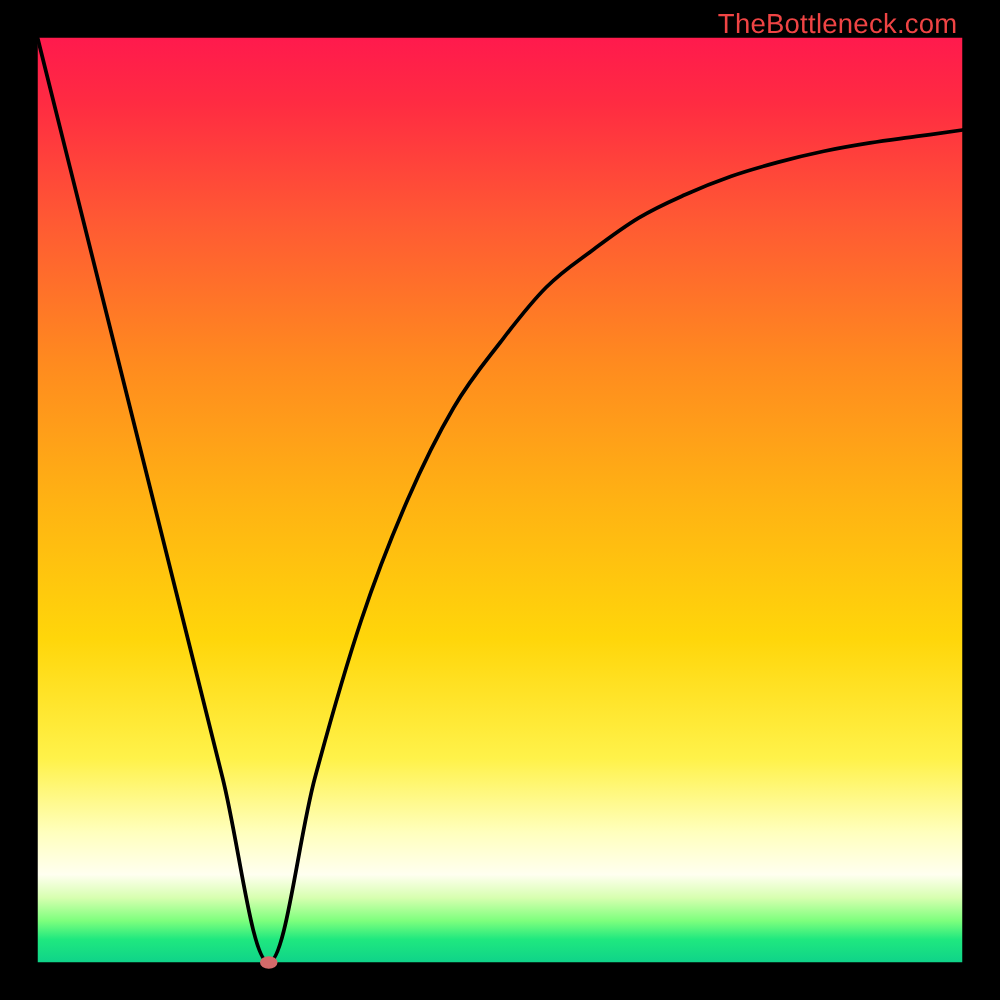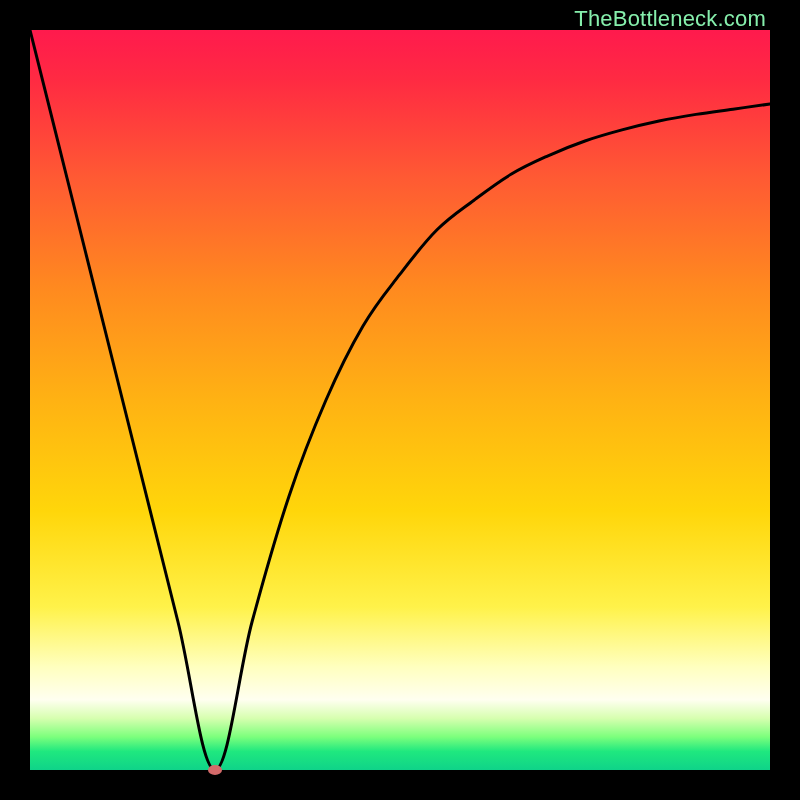--- a/index.html
+++ b/index.html
@@ -28,21 +28,21 @@
     position: absolute;
     left: 0;
     top: 0;
     width: 100%;
     height: 100%;
   }
   .watermark {
     position: absolute;
     top: 6px;
     right: 34px;
-    color: #86efac;
+    color: #ef4444;
     font-size: 22px;
     font-weight: 500;
     letter-spacing: 0.2px;
   }
   svg.curve {
     position: absolute;
     left: 0;
     top: 0;
     width: 100%;
     height: 100%;

